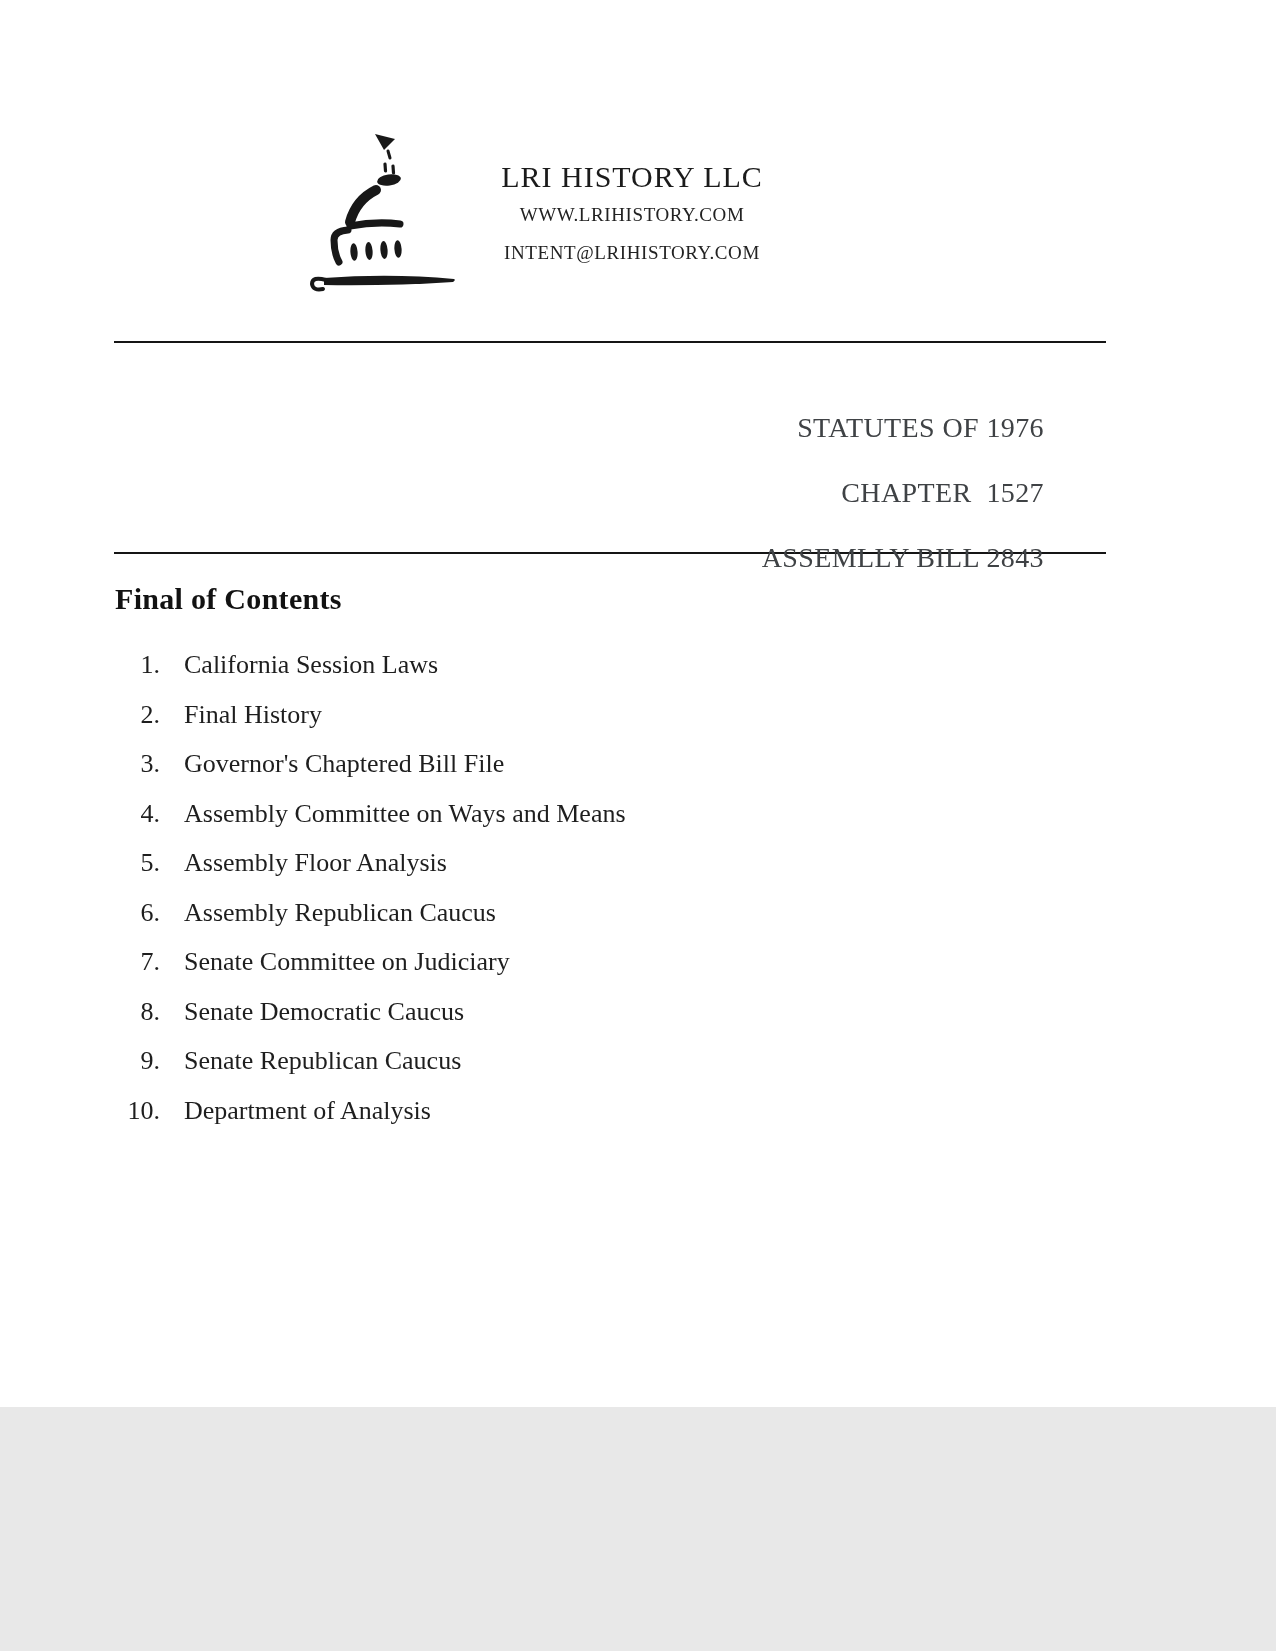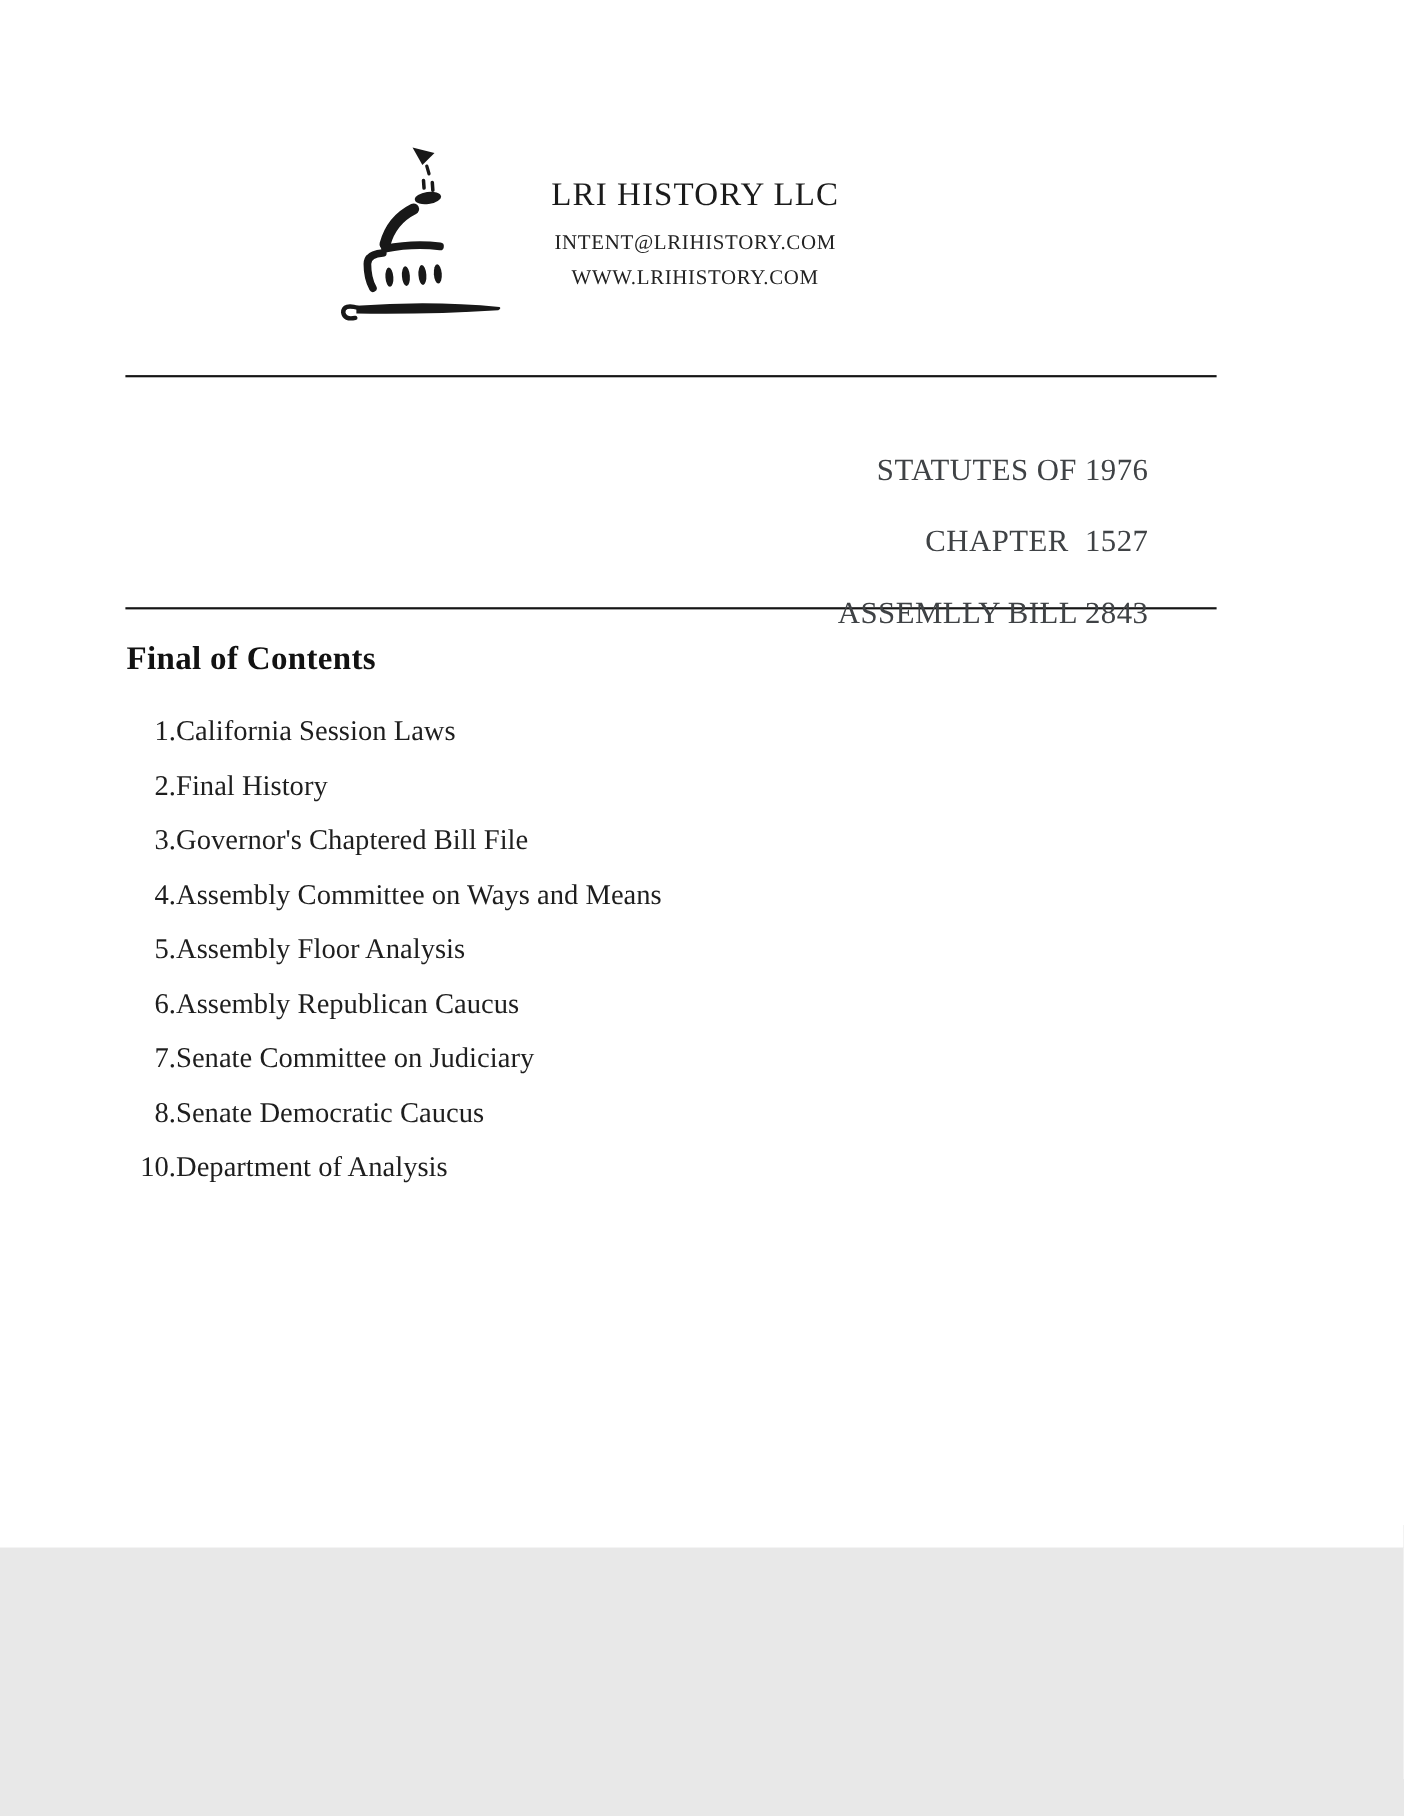--- a/index.html
+++ b/index.html
@@ -98,20 +98,21 @@
     color: #1e1e1e;
     white-space: nowrap;
   }
   .toc-num {
     display: inline-block;
     width: 45px;
     text-align: right;
   }
   .toc-label {
     display: inline-block;
+    margin-left: 24px;
   }
 </style>
 </head>
 <body>
 
 <div class="page">
 
   <svg class="logo" viewBox="0 0 200 170" fill="none" stroke="#181818" stroke-linecap="round">
 
     <path d="M79,8 L99,13 L88,24 Z" fill="#181818" stroke="none"></path>
@@ -132,22 +133,22 @@
     <ellipse cx="73" cy="125" rx="3.6" ry="9" fill="#181818" stroke="none" transform="rotate(-4 73 125)"></ellipse>
     <ellipse cx="88" cy="124" rx="3.6" ry="9" fill="#181818" stroke="none" transform="rotate(-4 88 124)"></ellipse>
     <ellipse cx="102" cy="123" rx="3.6" ry="8.8" fill="#181818" stroke="none" transform="rotate(-4 102 123)"></ellipse>
 
     <path d="M28,152 Q95,147 158,153 Q160,154 157,156 Q95,160 28,159 Z" fill="#181818" stroke="none"></path>
     <path d="M30,154 Q16,150 16,158 Q17,165 27,163" stroke-width="4"></path>
   </svg>
 
   <div class="letterhead-text">
     <div class="company-name">LRI HISTORY LLC</div>
+    <div class="contact-line contact-website">WWW.LRIHISTORY.COM</div>
     <div class="contact-line contact-email">INTENT@LRIHISTORY.COM</div>
-    <div class="contact-line contact-website">WWW.LRIHISTORY.COM</div>
   </div>
 
   <div class="rule rule-top"></div>
   <div class="rule rule-bottom"></div>
 
   <div class="title-block">
     <div class="title-line">STATUTES OF 1976</div>
     <div class="title-line">CHAPTER  1527</div>
     <div class="title-line">ASSEMLLY BILL 2843</div>
   </div>
@@ -173,17 +174,20 @@
     <li class="toc-item">
       <span class="toc-num">6.</span><span class="toc-label">Assembly Republican Caucus</span>
     </li>
     <li class="toc-item">
       <span class="toc-num">7.</span><span class="toc-label">Senate Committee on Judiciary</span>
     </li>
     <li class="toc-item">
       <span class="toc-num">8.</span><span class="toc-label">Senate Democratic Caucus</span>
     </li>
     <li class="toc-item">
+      <span class="toc-num">9.</span><span class="toc-label">Senate Republican Caucus</span>
+    </li>
+    <li class="toc-item">
       <span class="toc-num">10.</span><span class="toc-label">Department of Analysis</span>
     </li>
   </ol>
 
 </div>
 
 </body></html>

